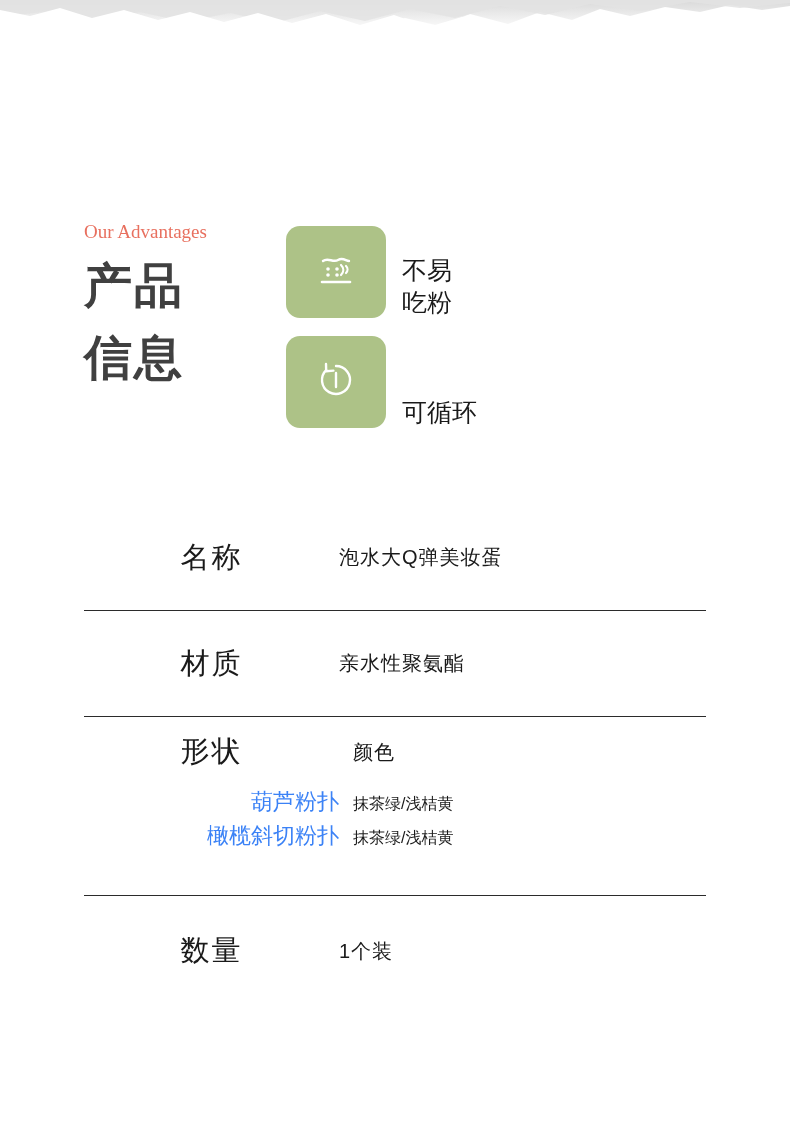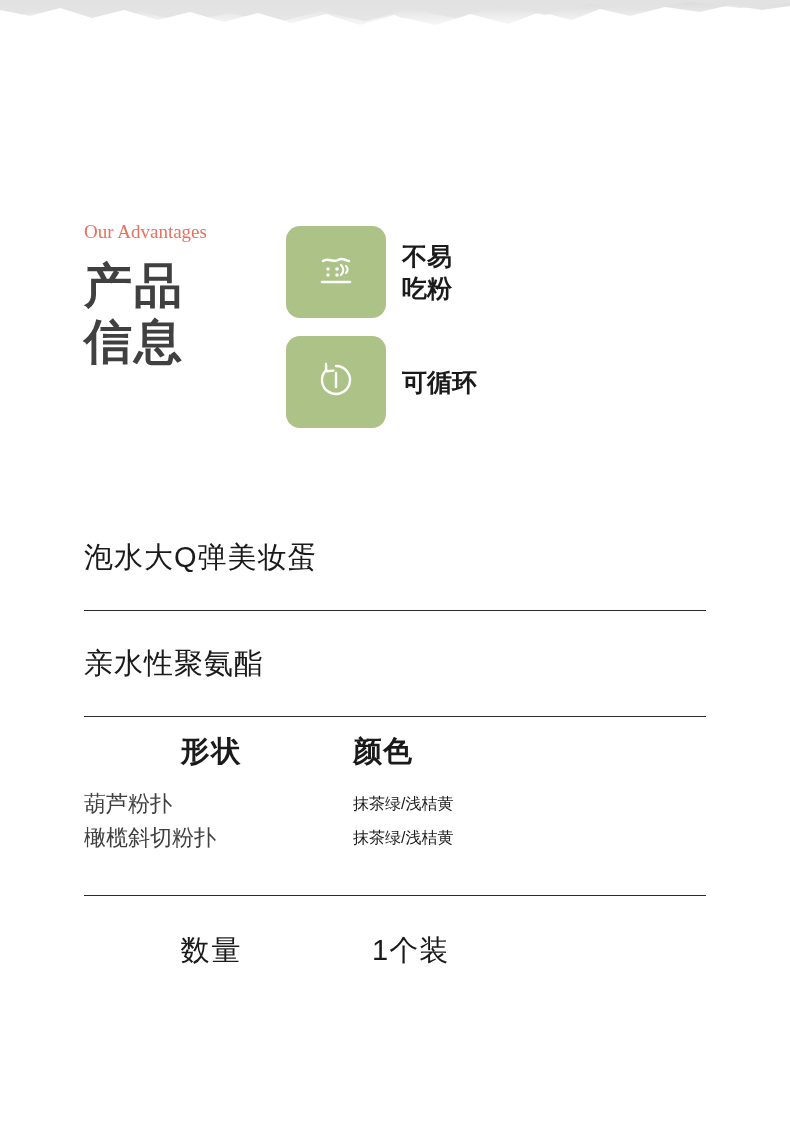--- a/index.html
+++ b/index.html
@@ -61,22 +61,21 @@
     left: 286px;
     top: 8px;
     width: 470px;
   }
   .adv-row {
     display: flex;
     margin-bottom: 18px;
   }
   .adv-item {
     display: flex;
-    align-items: center;
-    font-weight: bold;
+    align-items: flex-end;
   }
   .adv-item.first { width: 218px; }
   .adv-tile {
     width: 100px;
     height: 92px;
     background: #adc287;
     border-radius: 14px;
     display: flex;
     align-items: center;
     justify-content: center;
@@ -105,43 +104,44 @@
   }
   .spec-row.no-border { border-bottom: none; }
   .spec-key {
     width: 255px;
     text-align: center;
     font-size: 29px;
     color: #1a1a1a;
     letter-spacing: 2px;
   }
   .spec-val {
-    font-size: 29px;
+    font-size: 20px;
     color: #1a1a1a;
     letter-spacing: 1px;
   }
-  .spec-row.shape-row { height: 70px; border-bottom: none; font-weight: bold; }
+  .spec-row.shape-row { height: 70px; border-bottom: none; }
   .shape-list-row {
     display: flex;
     border-bottom: 1px solid #2b2b2b;
     padding-bottom: 40px;
   }
   .shape-col {
     width: 255px;
-    text-align: left;
+    text-align: right;
     font-size: 22px;
     line-height: 34px;
-    color: #404040;
+    color: #3b82f6;
+    font-family: Liberation Mono, monospace;
   }
   .color-col {
     font-size: 16px;
     line-height: 34px;
     color: #1a1a1a;
   }
-  .spec-row.qty { height: 110px; gap: 33px; }
+  .spec-row.qty { height: 110px; }
 </style>
 </head>
 <body>
 
 <div class="torn-edge">
   <svg width="790" height="46" viewBox="0 0 790 46" xmlns="http://www.w3.org/2000/svg">
     <defs>
       <linearGradient id="g1" x1="0" y1="0" x2="0" y2="1">
         <stop offset="0%" stop-color="#d9d9d9"></stop>
         <stop offset="60%" stop-color="#f2f2f2"></stop>
@@ -153,21 +153,21 @@
     <path d="M0,10 L30,16 L60,8 L92,18 L124,10 L158,20 L190,12 L224,22 L258,13 L292,23 L326,14 L360,25 L394,15 L428,27 L462,17 L496,28 L530,18 L564,29 L598,19 L632,28 L666,18 L700,26 L734,16 L768,24 L790,16 L790,46 L0,46 Z" fill="#ffffff"></path>
   </svg>
 </div>
 
 <div class="adv-section">
 
   <div class="adv-title">
     <div class="adv-en">Our
 Advantages</div>
     <div class="adv-cn">产品</div>
-    <div class="adv-cn" style="margin-top:0">信息</div>
+    <div class="adv-cn" style="margin-top:16px">信息</div>
   </div>
 
   <div class="adv-grid">
 
     <div class="adv-row">
       <div class="adv-item first">
         <div class="adv-tile">
           <span>
             <svg width="52" height="52" viewBox="0 0 52 52" fill="none" xmlns="http://www.w3.org/2000/svg">
               <path d="M13 17c5-4 10 2 15-1s8 1 11 1" stroke="#ffffff" stroke-width="2.4" stroke-linecap="round"></path>
@@ -202,24 +202,26 @@
       </div>
 
     </div>
 
   </div>
 </div>
 
 <div class="spec">
 
   <div class="spec-row">
+    <div class="spec-key">名称</div>
     <div class="spec-val">泡水大Q弹美妆蛋</div>
   </div>
 
   <div class="spec-row">
+    <div class="spec-key">材质</div>
     <div class="spec-val">亲水性聚氨酯</div>
   </div>
 
   <div class="spec-row shape-row">
     <div class="spec-key">形状</div>
     <div class="spec-val" style="padding-left:14px">颜色</div>
   </div>
 
   <div class="shape-list-row">
     <div class="shape-col">

